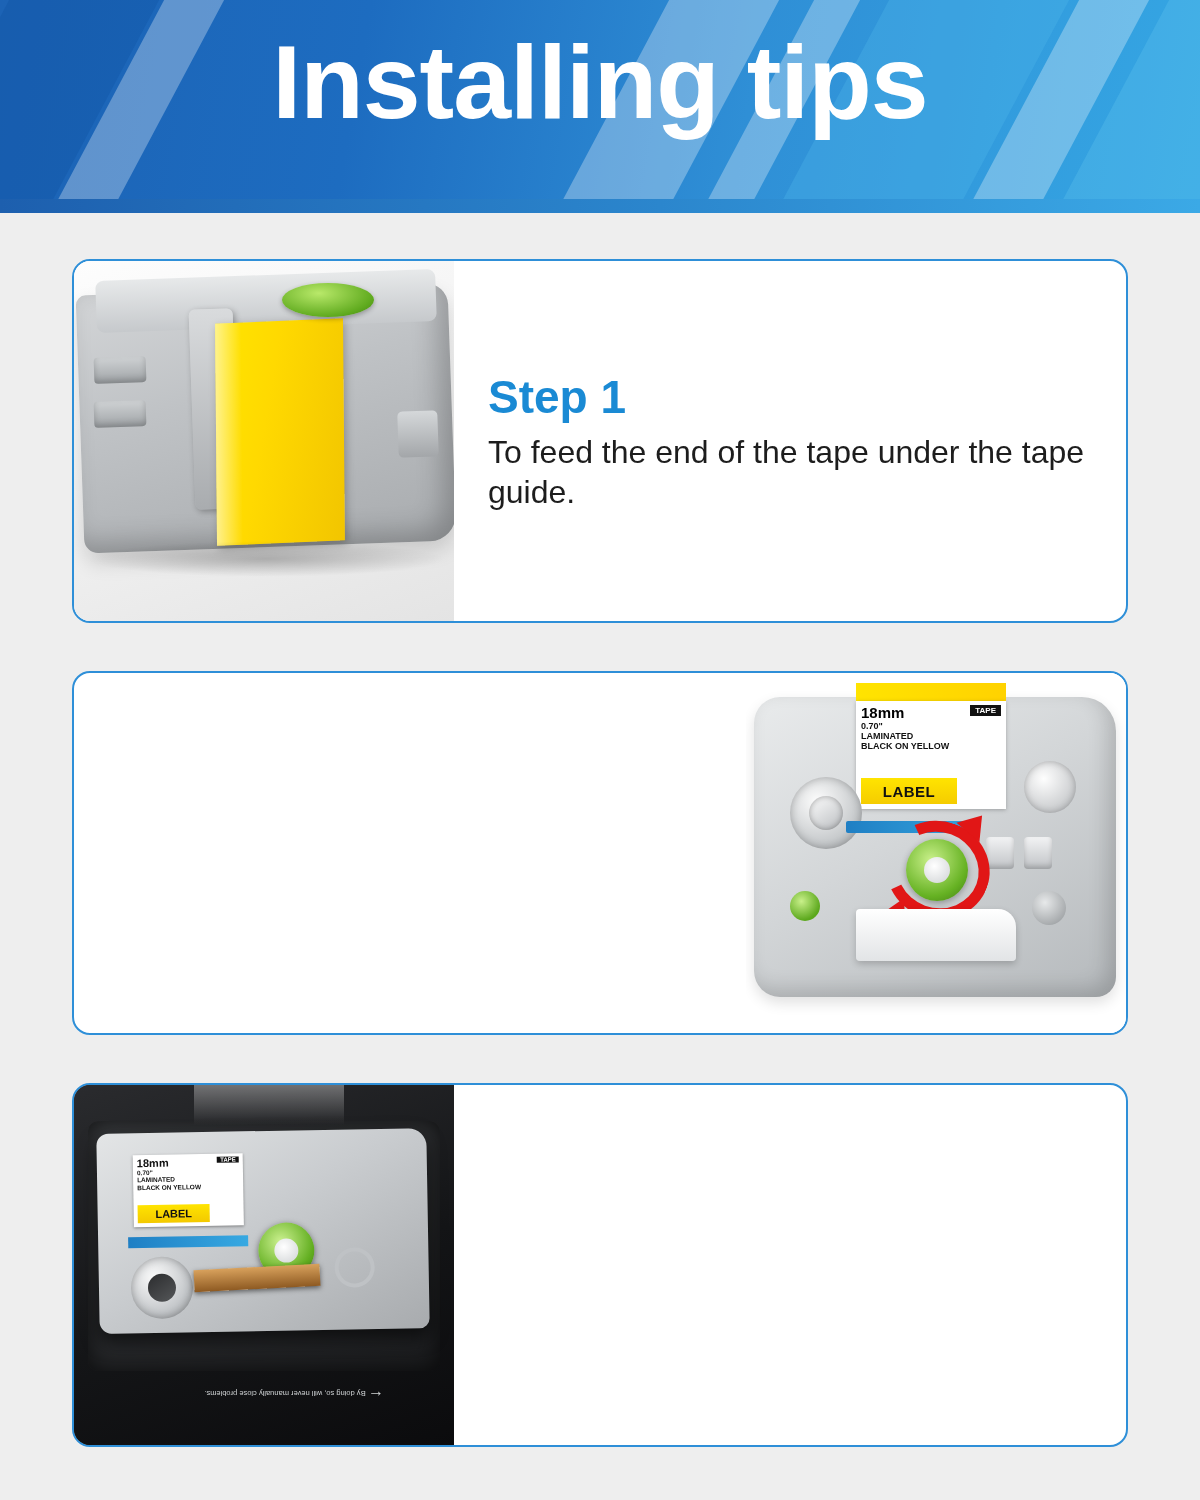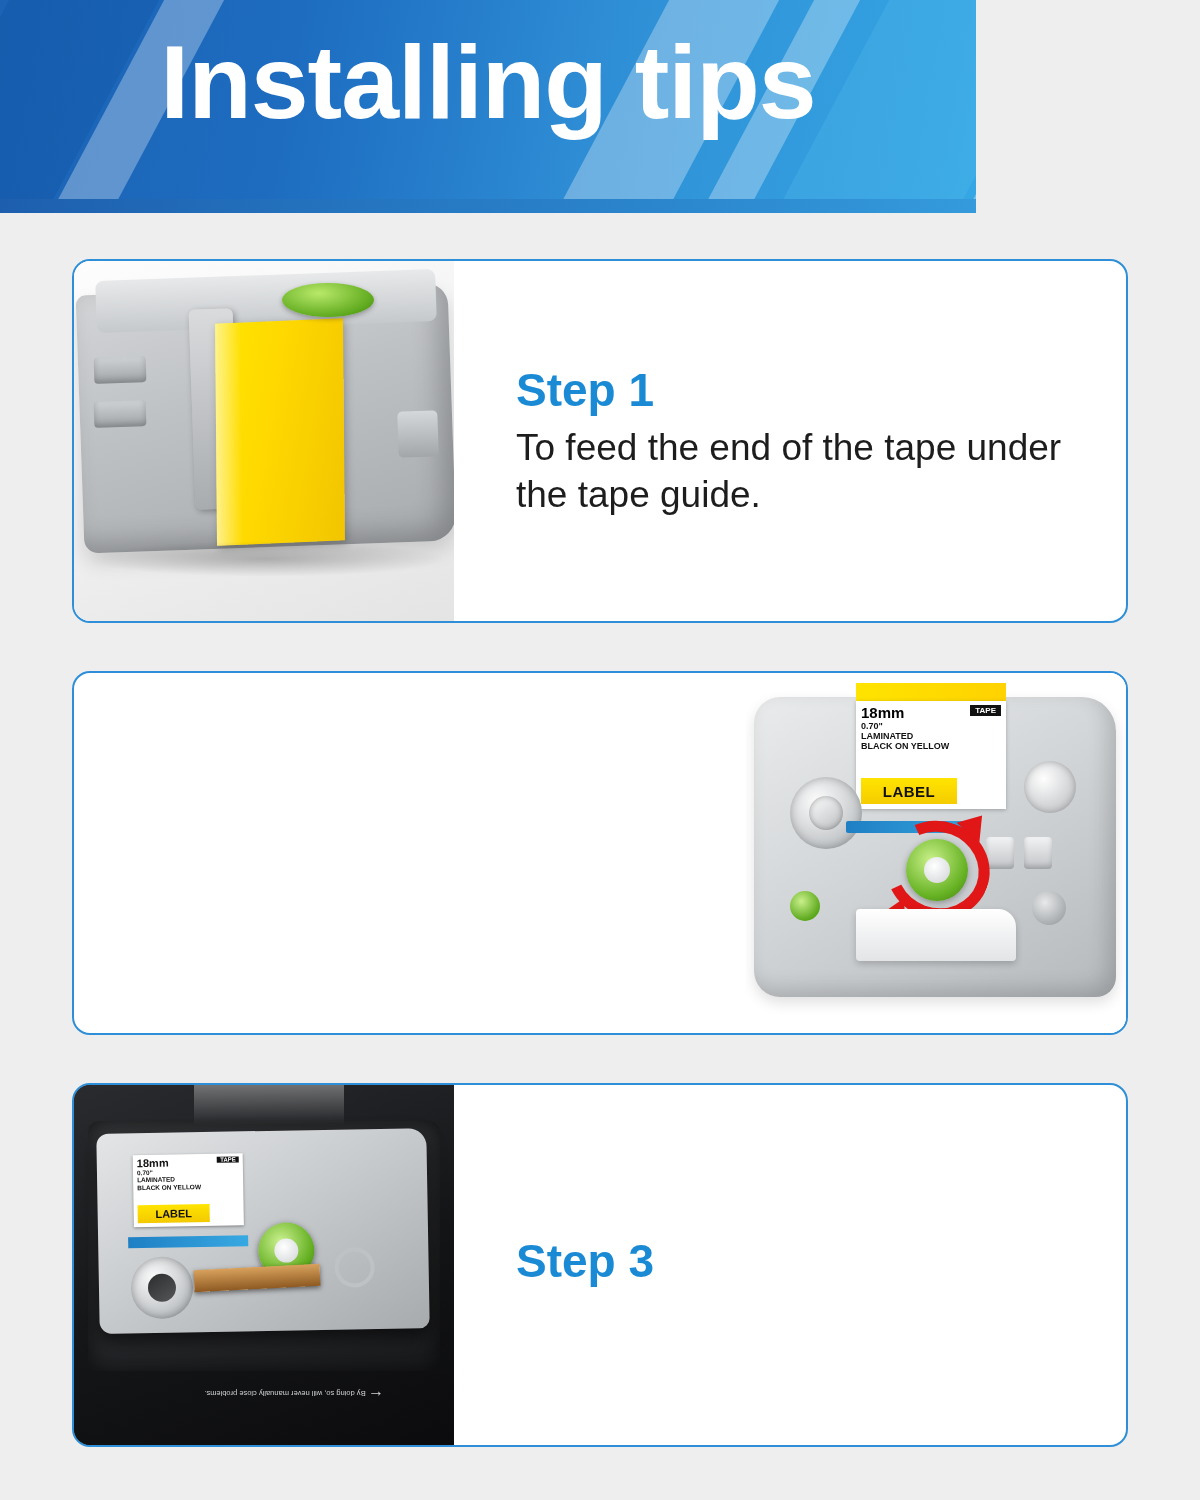--- a/index.html
+++ b/index.html
@@ -6,21 +6,21 @@
   html, body {
     width: 1200px; height: 1500px;
     font-family: "Liberation Sans", sans-serif;
     background: #eeeeee;
     overflow: hidden;
   }
 
   
   .banner {
     position: relative;
-    width: 976px; height: 213px;
+    width: 1200px; height: 213px;
     background: linear-gradient(100deg, #1c63b5 0%, #1d6cc0 30%, #2f8fd6 62%, #35a7e4 100%);
     overflow: hidden;
   }
   .banner .stripe {
     position: absolute;
     top: -80px;
     height: 420px;
     transform: skewX(-28deg);
     opacity: .30;
   }
@@ -67,33 +67,32 @@
 
   .photo {
     flex: 0 0 380px;
     height: 100%;
     position: relative;
     overflow: hidden;
   }
   .text-col {
     flex: 1 1 auto;
     padding: 0 34px 0 34px;
-    margin-left: 28px;
   }
   .card.reverse .text-col { padding-left: 68px; }
 
   .step-title {
     color: #1a8ad4;
     font-size: 46px;
     font-weight: bold;
     margin-bottom: 8px;
   }
   .step-body {
     color: #1d1d1d;
-    font-size: 37px;
+    font-size: 32px;
     line-height: 1.26;
   }
 
   
   .ph1 {
     background: linear-gradient(160deg,#fdfdfd 0%, #f3f3f3 45%, #e4e4e4 100%);
   }
   .ph1 .cass-body {
     position: absolute;
     left: 6px; top: 28px;
@@ -429,17 +428,16 @@
         <div class="gear2"></div>
         <div class="ring2"></div>
       </div>
       <div class="copper"></div>
       <div class="warn">
         <span class="ar">←</span>
         <span>By doing so, will never manually close problems.</span>
       </div>
     </div>
     <div class="text-col">
-      <div class="step-title">Step 3</div>
     </div>
   </div>
 
 </div>
 
 </body></html>

